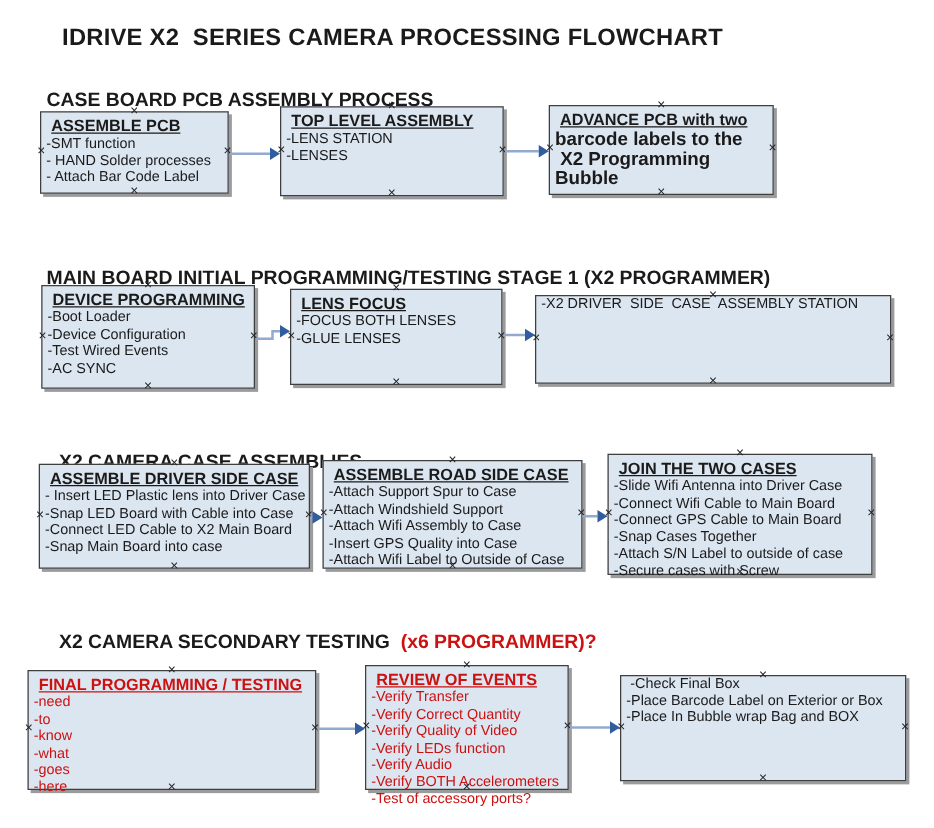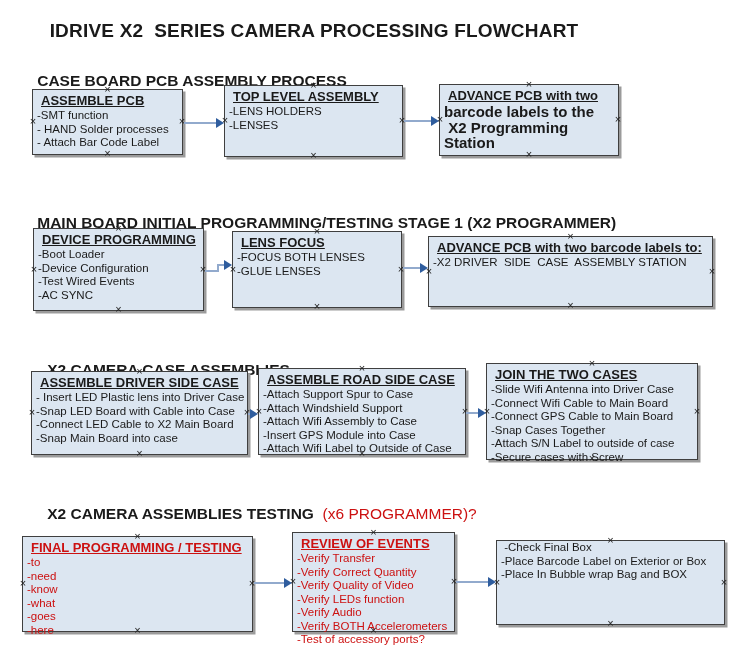--- a/index.html
+++ b/index.html
@@ -4,21 +4,21 @@
 <style>
   html,body{margin:0;padding:0;background:#ffffff;}
   body{width:747px;height:662px;position:relative;overflow:hidden;
        font-family:"Liberation Sans","DejaVu Sans",sans-serif;color:#1a1a1a;}
   .stage{position:absolute;left:0;top:0;width:747px;height:662px;}
 
   .page-title{position:absolute;left:0;top:20px;width:628px;text-align:center;
               font-size:19px;font-weight:bold;white-space:pre-wrap;letter-spacing:.2px;}
 
   .sec-heading{position:absolute;font-size:15.5px;font-weight:bold;white-space:pre-wrap;}
-  .sec-heading .red-part{font-weight:normal;text-align:right;}
+  .sec-heading .red-part{font-weight:bold;text-align:right;}
 
   .fbox{position:absolute;border:1.5px solid #3f3f3f;box-sizing:border-box;
         box-shadow:2.5px 2.5px 0 #9b9b9b;overflow:visible;}
   .fbox-title{font-size:13px;font-weight:bold;line-height:16px;padding:3px 3px 0 8px;
               white-space:pre-wrap;text-decoration:underline;}
   .fitem{font-size:11.5px;line-height:13.5px;padding-left:4px;white-space:pre-wrap;}
   .bold-items .fitem{font-weight:bold;font-size:15px;line-height:15.5px;}
 
   .handle{position:absolute;transform:translate(-50%,-56%);font-size:11px;line-height:11px;
           color:#222;font-weight:normal;pointer-events:auto;}
@@ -34,51 +34,51 @@
   <div class="sec-heading" style="left:20px;top:54px;">
     <span>CASE BOARD PCB ASSEMBLY PROCESS</span>
   </div>
   <div class="sec-heading" style="left:20px;top:196px;">
     <span>MAIN BOARD INITIAL PROGRAMMING/TESTING STAGE 1 (X2 PROGRAMMER)</span>
   </div>
   <div class="sec-heading" style="left:30px;top:343px;">
     <span>X2 CAMERA CASE ASSEMBLIES</span>
   </div>
   <div class="sec-heading" style="left:30px;top:487px;">
-    <span>X2 CAMERA ASSEMBLIES TESTING </span><span class="red-part" style="color: rgb(204, 17, 17);"> (x6 PROGRAMMER)?</span>
+    <span>X2 CAMERA SECONDARY TESTING </span><span class="red-part" style="color: rgb(204, 17, 17);"> (x6 PROGRAMMER)?</span>
   </div>
 
   <div class="fbox" style="left: 32px; top: 89px; width: 151px; height: 66px; background: rgb(220, 230, 241); border-color: rgb(63, 63, 63);">
     <div class="fbox-title">ASSEMBLE PCB</div>
     <div class="fbox-items">
         <div class="fitem">-SMT function</div>
         <div class="fitem">- HAND Solder processes</div>
         <div class="fitem">- Attach Bar Code Label</div>
       </div>
   <span class="handle" style="left: 50%; top: 0%;">×</span>
       <span class="handle" style="left: 50%; top: 100%;">×</span>
       <span class="handle" style="left: 0%; top: 50%;">×</span>
       <span class="handle" style="left: 100%; top: 50%;">×</span>
     </div>
   <div class="fbox" style="left: 224px; top: 85px; width: 179px; height: 72px; background: rgb(220, 230, 241); border-color: rgb(63, 63, 63);">
     <div class="fbox-title">TOP LEVEL ASSEMBLY</div>
     <div class="fbox-items">
-        <div class="fitem">-LENS HOLDERS</div>
+        <div class="fitem">-LENS STATION</div>
         <div class="fitem">-LENSES</div>
       </div>
   <span class="handle" style="left: 50%; top: 0%;">×</span>
       <span class="handle" style="left: 50%; top: 100%;">×</span>
       <span class="handle" style="left: 0%; top: 50%;">×</span>
       <span class="handle" style="left: 100%; top: 50%;">×</span>
     </div>
   <div class="fbox bold-items" style="left: 439px; top: 84px; width: 180px; height: 72px; background: rgb(220, 230, 241); border-color: rgb(63, 63, 63);">
     <div class="fbox-title">ADVANCE PCB with two</div>
     <div class="fbox-items">
         <div class="fitem">barcode labels to the</div>
-        <div class="fitem"> X2 Programming Station</div>
+        <div class="fitem"> X2 Programming Bubble</div>
       </div>
   <span class="handle" style="left: 50%; top: 0%;">×</span>
       <span class="handle" style="left: 50%; top: 100%;">×</span>
       <span class="handle" style="left: 0%; top: 50%;">×</span>
       <span class="handle" style="left: 100%; top: 50%;">×</span>
     </div>
 
   <div class="fbox" style="left: 33px; top: 228px; width: 171px; height: 83px; background: rgb(220, 230, 241); border-color: rgb(63, 63, 63);">
     <div class="fbox-title">DEVICE PROGRAMMING</div>
     <div class="fbox-items">
@@ -97,21 +97,20 @@
     <div class="fbox-items">
         <div class="fitem">-FOCUS BOTH LENSES</div>
         <div class="fitem">-GLUE LENSES</div>
       </div>
   <span class="handle" style="left: 50%; top: 0%;">×</span>
       <span class="handle" style="left: 50%; top: 100%;">×</span>
       <span class="handle" style="left: 0%; top: 50%;">×</span>
       <span class="handle" style="left: 100%; top: 50%;">×</span>
     </div>
   <div class="fbox" style="left: 428px; top: 236px; width: 285px; height: 71px; background: rgb(220, 230, 241); border-color: rgb(63, 63, 63);">
-    <div class="fbox-title">ADVANCE PCB with two barcode labels to:</div>
     <div class="fbox-items">
         <div class="fitem">-X2 DRIVER  SIDE  CASE  ASSEMBLY STATION</div>
       </div>
   <span class="handle" style="left: 50%; top: 0%;">×</span>
       <span class="handle" style="left: 50%; top: 100%;">×</span>
       <span class="handle" style="left: 0%; top: 50%;">×</span>
       <span class="handle" style="left: 100%; top: 50%;">×</span>
     </div>
 
   <div class="fbox" style="left: 31px; top: 371px; width: 217px; height: 84px; background: rgb(220, 230, 241); border-color: rgb(63, 63, 63);">
@@ -126,21 +125,21 @@
       <span class="handle" style="left: 50%; top: 100%;">×</span>
       <span class="handle" style="left: 0%; top: 50%;">×</span>
       <span class="handle" style="left: 100%; top: 50%;">×</span>
     </div>
   <div class="fbox" style="left: 258px; top: 368px; width: 208px; height: 87px; background: rgb(220, 230, 241); border-color: rgb(63, 63, 63);">
     <div class="fbox-title">ASSEMBLE ROAD SIDE CASE</div>
     <div class="fbox-items">
         <div class="fitem">-Attach Support Spur to Case</div>
         <div class="fitem">-Attach Windshield Support</div>
         <div class="fitem">-Attach Wifi Assembly to Case</div>
-        <div class="fitem">-Insert GPS Module into Case</div>
+        <div class="fitem">-Insert GPS Quality into Case</div>
         <div class="fitem">-Attach Wifi Label to Outside of Case</div>
       </div>
   <span class="handle" style="left: 50%; top: 0%;">×</span>
       <span class="handle" style="left: 50%; top: 100%;">×</span>
       <span class="handle" style="left: 0%; top: 50%;">×</span>
       <span class="handle" style="left: 100%; top: 50%;">×</span>
     </div>
   <div class="fbox" style="left: 486px; top: 363px; width: 212px; height: 97px; background: rgb(220, 230, 241); border-color: rgb(63, 63, 63);">
     <div class="fbox-title">JOIN THE TWO CASES</div>
     <div class="fbox-items">
@@ -153,22 +152,22 @@
       </div>
   <span class="handle" style="left: 50%; top: 0%;">×</span>
       <span class="handle" style="left: 50%; top: 100%;">×</span>
       <span class="handle" style="left: 0%; top: 50%;">×</span>
       <span class="handle" style="left: 100%; top: 50%;">×</span>
     </div>
 
   <div class="fbox" style="left: 22px; top: 536px; width: 231px; height: 96px; background: rgb(220, 230, 241); border-color: rgb(63, 63, 63); color: rgb(204, 17, 17);">
     <div class="fbox-title">FINAL PROGRAMMING / TESTING</div>
     <div class="fbox-items">
+        <div class="fitem">-need</div>
         <div class="fitem">-to</div>
-        <div class="fitem">-need</div>
         <div class="fitem">-know</div>
         <div class="fitem">-what</div>
         <div class="fitem">-goes</div>
         <div class="fitem">-here</div>
       </div>
   <span class="handle" style="left: 50%; top: 0%;">×</span>
       <span class="handle" style="left: 50%; top: 100%;">×</span>
       <span class="handle" style="left: 0%; top: 50%;">×</span>
       <span class="handle" style="left: 100%; top: 50%;">×</span>
     </div>

